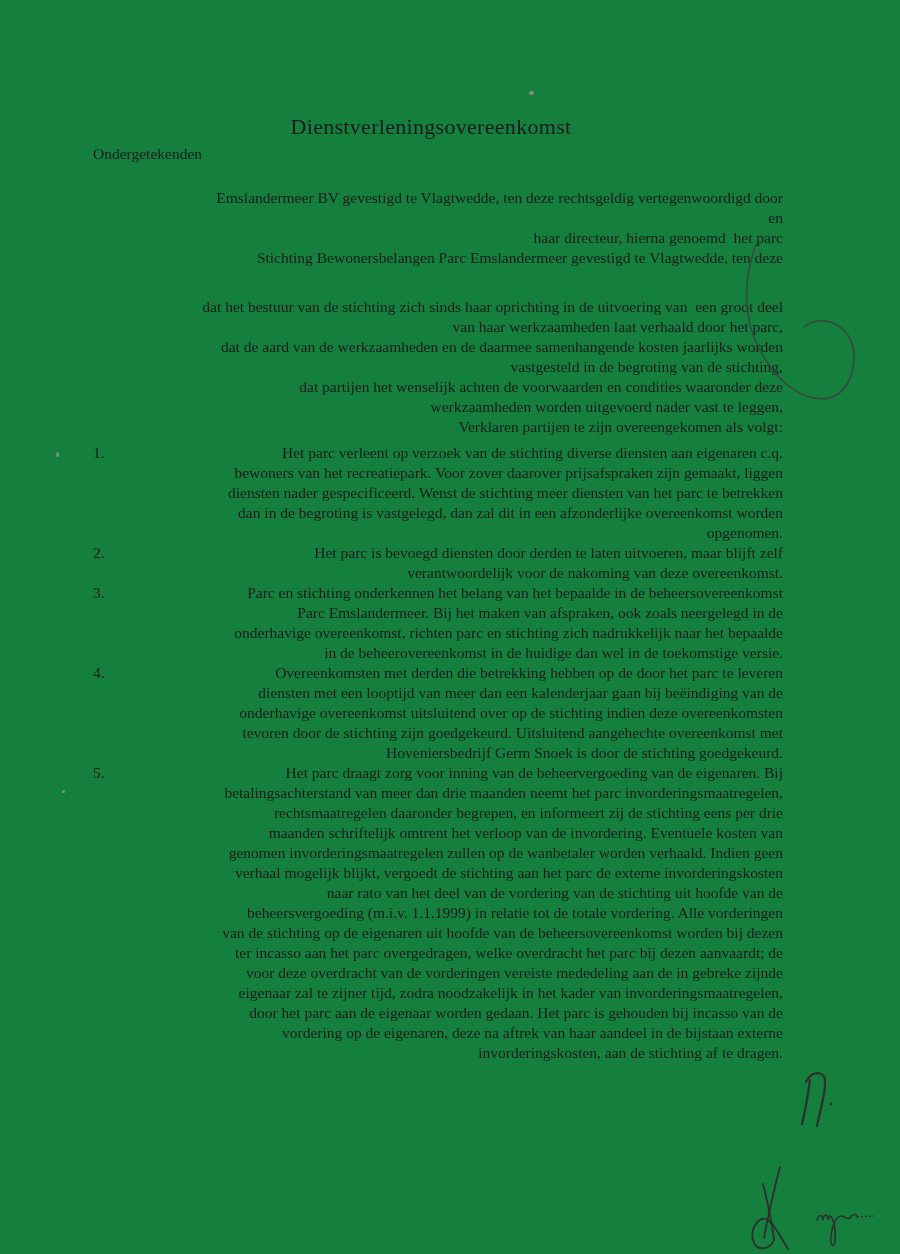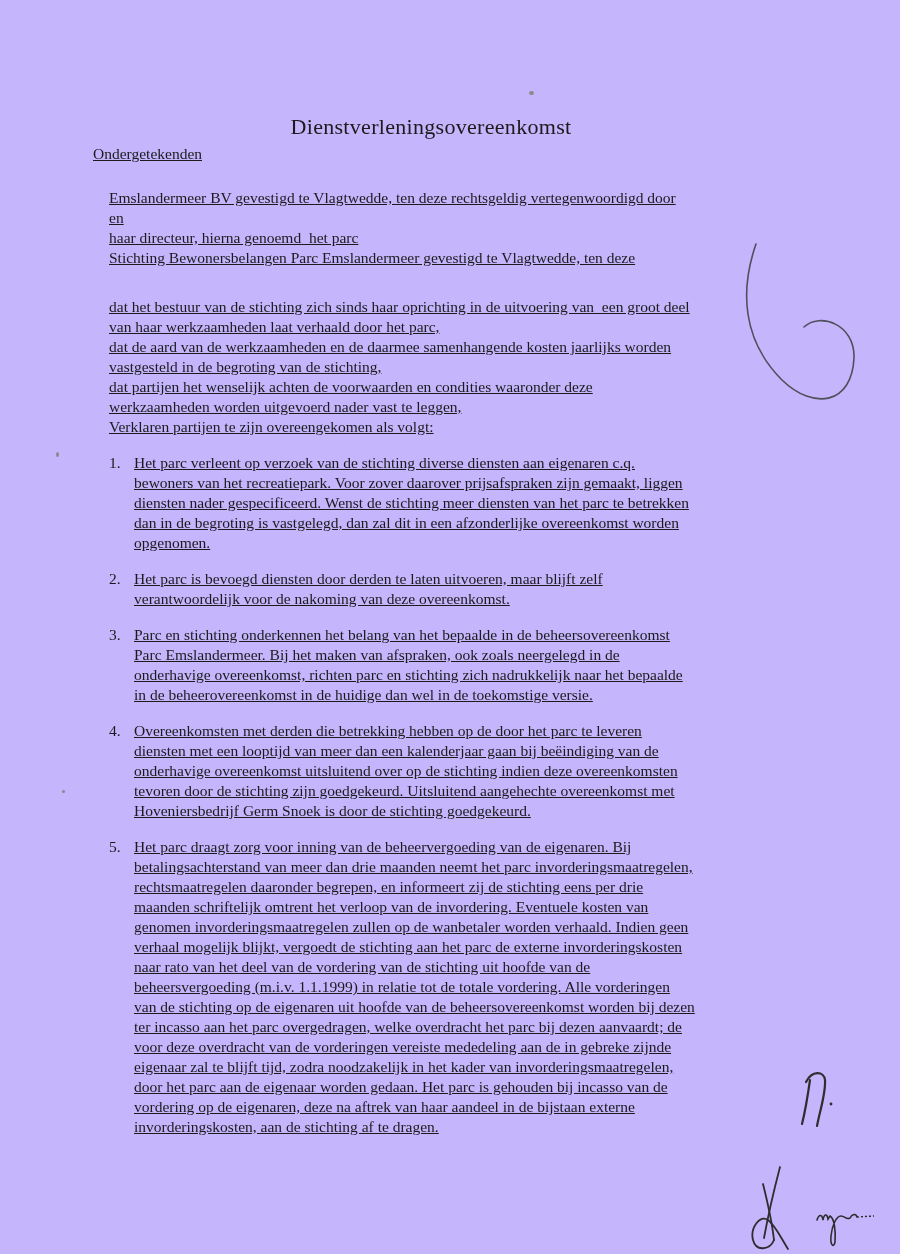--- a/index.html
+++ b/index.html
@@ -1,19 +1,19 @@
 <!DOCTYPE html>
 <html><head>
 <meta charset="utf-8">
 <style>
   html,body{margin:0;padding:0;background:#e8e8e8;}
   .page{
     position:relative;
     width:900px;height:1254px;
-    background:#c4b5fd;
+    background:#15803d;
     overflow:hidden;
     font-family:"Liberation Serif","DejaVu Serif",serif;
     color:#1b1b1b;
   }
   .doc-column{
     position:absolute;
     left:93px;top:112px;width:690px;
   }
   .doc-title{
     text-align:center;
@@ -25,23 +25,22 @@
     width:676px;
   }
   .intro-label{
     font-size:15.5px;
     line-height:20px;
   }
   .line{
     font-size:15.5px;
     line-height:20px;
     white-space:pre;
-    text-decoration:underline;
   }
-  .block{margin:16px;}
+  .block{margin:0;text-align:right;}
   .block[data-name="parties"]{margin-top:24px;}
   .block[data-name="considerations"]{margin-top:29px;}
   .block[data-name="clause-1"]{margin-top:6px;}
   .block.item{position:relative;padding-left:25px;}
   .block.item .num{
     position:absolute;left:0;top:0;
     font-size:15.5px;line-height:20px;
   }
   .ink{position:absolute;pointer-events:none;}
   .speck{position:absolute;background:#8a8a8a;border-radius:50%;}
@@ -104,21 +103,21 @@
           <div class="line" data-name="text-line">betalingsachterstand van meer dan drie maanden neemt het parc invorderingsmaatregelen,</div>
           <div class="line" data-name="text-line">rechtsmaatregelen daaronder begrepen, en informeert zij de stichting eens per drie</div>
           <div class="line" data-name="text-line">maanden schriftelijk omtrent het verloop van de invordering. Eventuele kosten van</div>
           <div class="line" data-name="text-line">genomen invorderingsmaatregelen zullen op de wanbetaler worden verhaald. Indien geen</div>
           <div class="line" data-name="text-line">verhaal mogelijk blijkt, vergoedt de stichting aan het parc de externe invorderingskosten</div>
           <div class="line" data-name="text-line">naar rato van het deel van de vordering van de stichting uit hoofde van de</div>
           <div class="line" data-name="text-line">beheersvergoeding (m.i.v. 1.1.1999) in relatie tot de totale vordering. Alle vorderingen</div>
           <div class="line" data-name="text-line">van de stichting op de eigenaren uit hoofde van de beheersovereenkomst worden bij dezen</div>
           <div class="line" data-name="text-line">ter incasso aan het parc overgedragen, welke overdracht het parc bij dezen aanvaardt; de</div>
           <div class="line" data-name="text-line">voor deze overdracht van de vorderingen vereiste mededeling aan de in gebreke zijnde</div>
-          <div class="line" data-name="text-line">eigenaar zal te blijft tijd, zodra noodzakelijk in het kader van invorderingsmaatregelen,</div>
+          <div class="line" data-name="text-line">eigenaar zal te zijner tijd, zodra noodzakelijk in het kader van invorderingsmaatregelen,</div>
           <div class="line" data-name="text-line">door het parc aan de eigenaar worden gedaan. Het parc is gehouden bij incasso van de</div>
           <div class="line" data-name="text-line">vordering op de eigenaren, deze na aftrek van haar aandeel in de bijstaan externe</div>
           <div class="line" data-name="text-line">invorderingskosten, aan de stichting af te dragen.</div>
         </div>
       </div>
   </div>
 
   <svg class="ink" data-name="pen-swoosh-mark" style="left:690px;top:228px;" width="200" height="185" viewBox="0 0 200 185">
     <path d="M 66 16 C 50 62 52 112 92 152 C 124 183 162 176 164 130 C 165 96 130 84 114 99" fill="none" stroke="#3d3d3d" stroke-width="1.6" stroke-linecap="round" opacity="0.85"></path>
   </svg>

